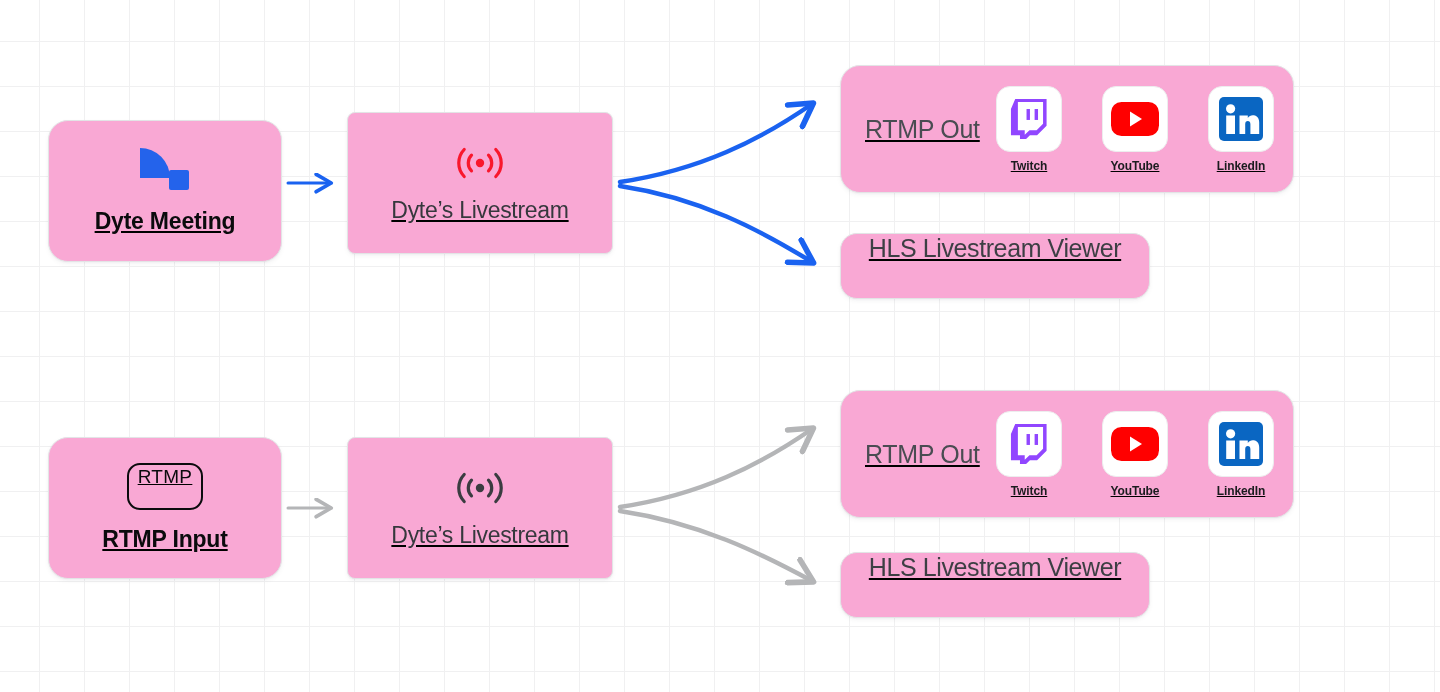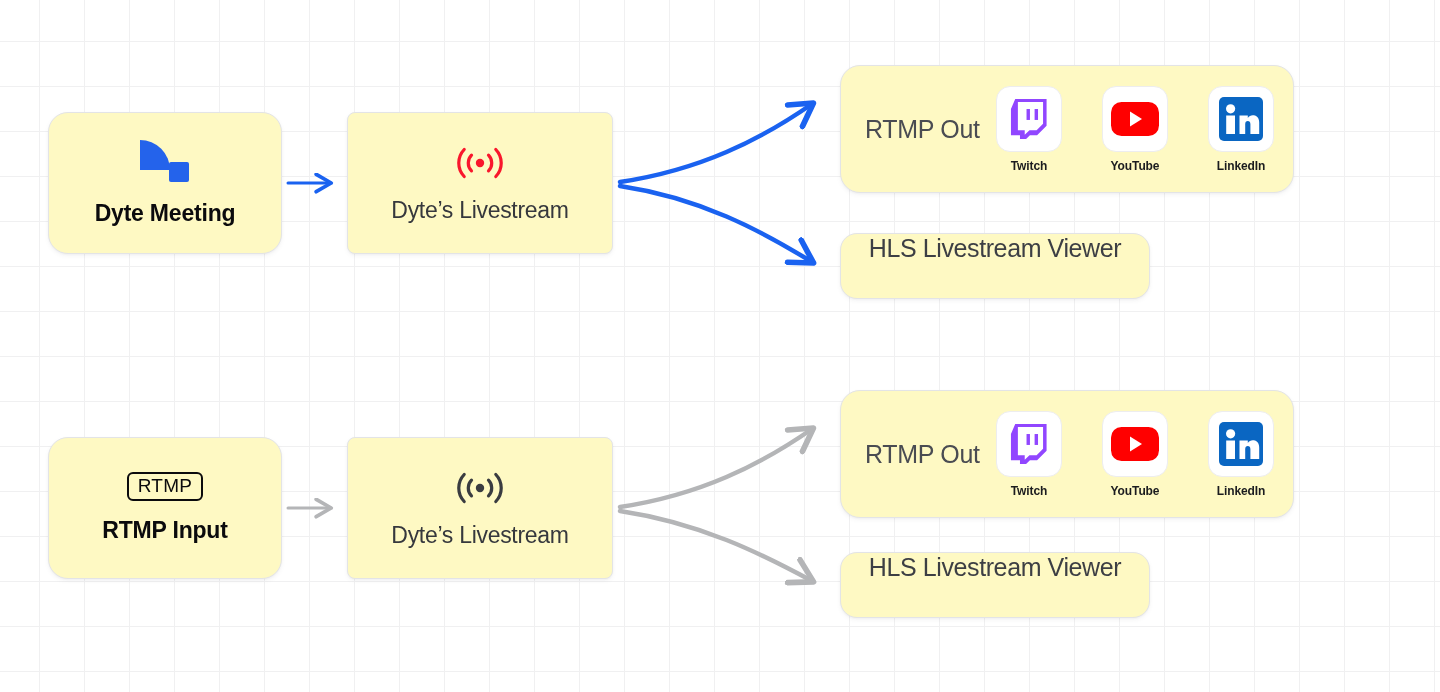--- a/index.html
+++ b/index.html
@@ -38,25 +38,26 @@
 
   #nodes-layer {
     position: absolute;
     left: 0; top: 0;
     width: 1440px; height: 692px;
     z-index: 2;
   }
 
   .node {
     position: absolute;
-    background: #fef9c3;
+    background: #f9a8d4;
     border: 1px solid #e3e4e6;
     border-radius: 18px;
     box-sizing: border-box;
     box-shadow: 0 2px 5px rgba(17,24,39,0.045), 0 1px 2px rgba(17,24,39,0.03);
+    text-decoration: underline;
   }
 
   
   .src-node {
     left: 48px;
     width: 234px;
     height: 142px;
     border-radius: 20px;
     display: flex;
     flex-direction: column;
@@ -88,22 +89,22 @@
     position: absolute;
     left: 29px; top: 22px;
     width: 20px; height: 20px;
     background: #2463eb;
     border-radius: 2px;
   }
 
   
   .rtmp-badge {
     border: 2.5px solid #0b0b0d;
-    border-radius: 6px;
-    padding: 2px 9px 3px 9px;
+    border-radius: 13px;
+    padding: 2px 9px 21px 9px;
     font-size: 19px;
     font-weight: 400;
     color: #0b0b0d;
     letter-spacing: 0.3px;
     line-height: 1.08;
   }
 
   
   .ls-node {
     left: 347px;
@@ -186,21 +187,21 @@
     justify-content: center;
   }
   .hls-label {
     font-size: 25px;
     font-weight: 400;
     color: #3d3f44;
     letter-spacing: -0.4px;
   }
 
   
-  #node-dyte-meeting   { top: 112px; }
+  #node-dyte-meeting   { top: 120px; }
   #node-rtmp-input     { top: 437px; }
   #node-livestream-top { top: 112px; }
   #node-livestream-bot { top: 437px; }
   #node-rtmpout-top    { top: 65px;  }
   #node-rtmpout-bot    { top: 390px; }
   #node-hls-top        { top: 233px; }
   #node-hls-bot        { top: 552px; }
 </style>
 </head>
 <body>

